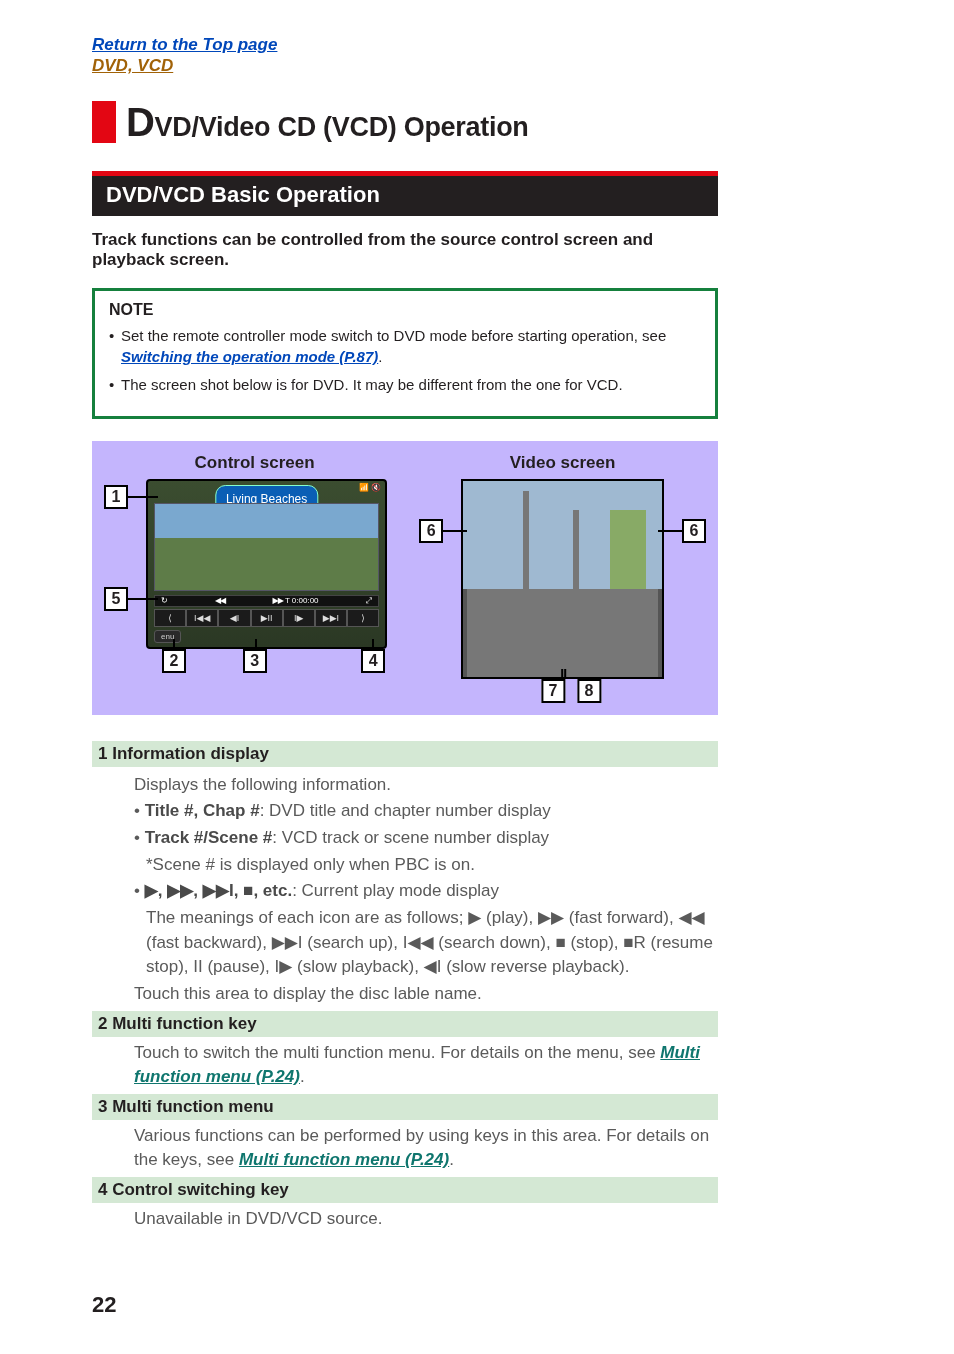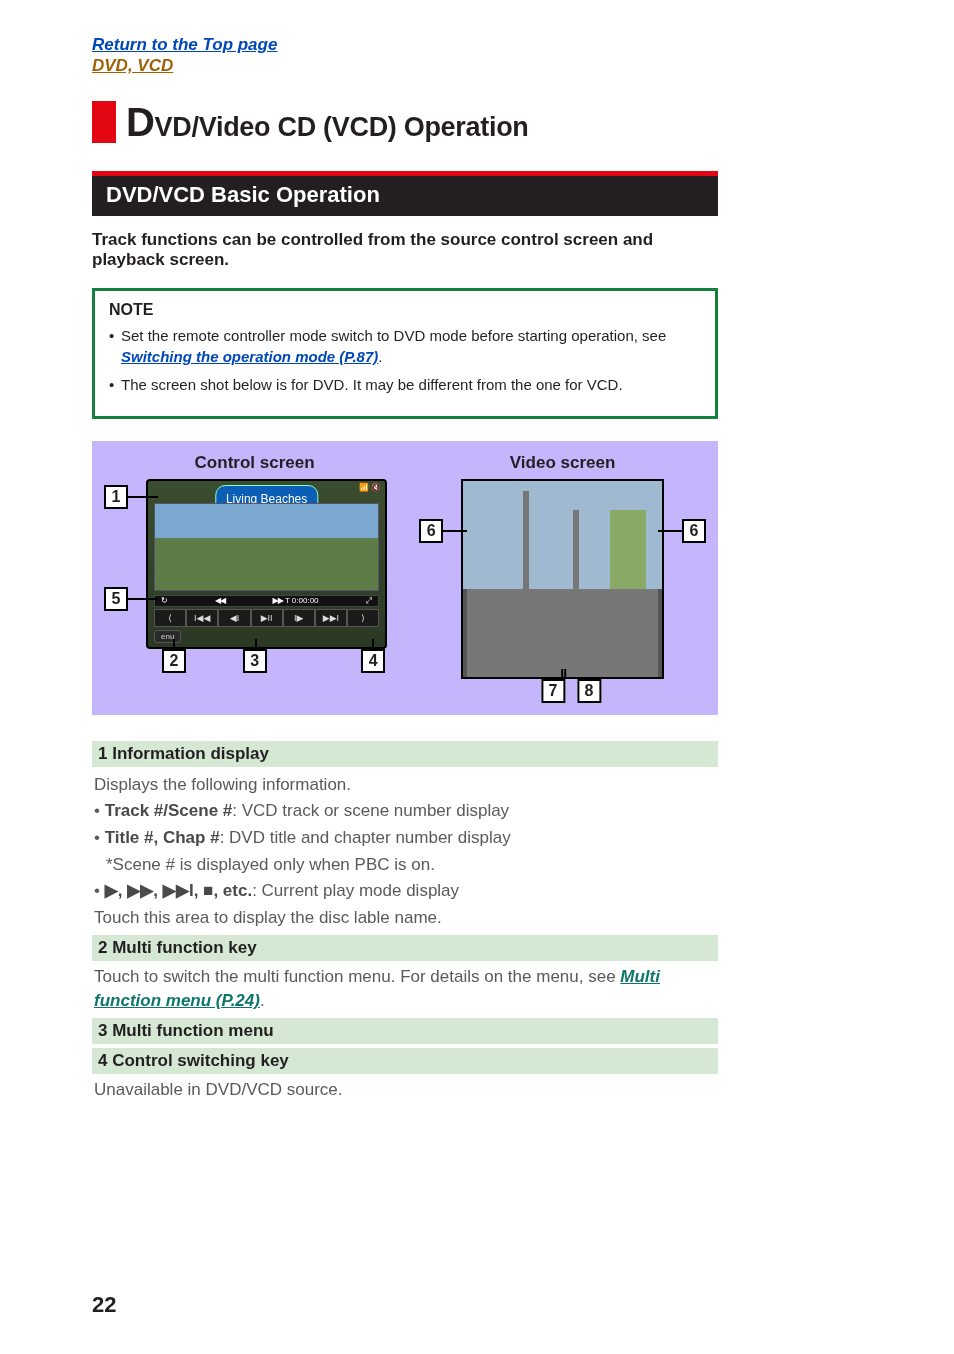--- a/index.html
+++ b/index.html
@@ -48,21 +48,21 @@
   .videoscreen .road { position: absolute; bottom: 0; left: 0; right: 0; height: 45%; background: linear-gradient(90deg, #555 0 2%, #777 2% 98%, #555 98% 100%); }
   .videoscreen .pole { position: absolute; bottom: 45%; width: 6px; background: #777; }
   .videoscreen .building { position: absolute; bottom: 45%; background: #8a6; }
 
   
   .badge { position: absolute; background: #fff; border: 2px solid #000; font-weight: 700; font-size: 16px; width: 24px; height: 24px; display: flex; align-items: center; justify-content: center; z-index: 5; }
   .line { position: absolute; background: #000; z-index: 4; }
 
   .descs { margin-top: 26px; }
   .dhead { background: #d4e8d4; font-weight: 700; padding: 3px 6px; font-size: 17px; margin-top: 4px; }
-  .dbody { font-size: 17px; line-height: 1.45; padding: 4px 2px 0; color: #5a5a5a; }
+  .dbody { font-size: 17px; line-height: 1.45; padding: 4px 2px 0; color: #5a5a5a; margin-left: 40px; }
   .dbody .row { margin-top: 2px; }
   .dbody strong { color: #4a4a4a; }
   .dbody a { color: #0f766e; font-weight: 700; font-style: italic; text-decoration: underline; cursor: pointer; }
   .dbody .sym { font-family: "Segoe UI Symbol", Arial; }
 
   .pagenum { position: absolute; bottom: 36px; left: 92px; font-weight: 700; font-size: 22px; }
 </style>
 </head>
 <body>
 
@@ -159,33 +159,37 @@
           <div class="line" style="bottom:18px; left:50%; transform:translateX(60%); width:2px; height:10px;"></div>
         </div>
       </div>
     </div>
   </div>
 
   <div class="descs">
     <div class="dhead">1  Information display</div>
     <div class="dbody">
       <div class="row">Displays the following information.</div>
+      <div class="row">• <strong>Title #, Chap #</strong><span>: DVD title and chapter number display</span></div>
       <div class="row">• <strong>Track #/Scene #</strong><span>: VCD track or scene number display</span></div>
-      <div class="row">• <strong>Title #, Chap #</strong><span>: DVD title and chapter number display</span></div>
       <div class="row" style="padding-left:12px;">*Scene # is displayed only when PBC is on.</div>
       <div class="row">• <strong class="sym">▶, ▶▶, ▶▶I, ■, etc.</strong><span>: Current play mode display</span></div>
+      <div class="row sym" style="padding-left:12px;">The meanings of each icon are as follows; ▶ (play), ▶▶ (fast forward), ◀◀ (fast backward), ▶▶I (search up), I◀◀ (search down), ■ (stop), ■R (resume stop), II (pause), I▶ (slow playback), ◀I (slow reverse playback).</div>
       <div class="row">Touch this area to display the disc lable name.</div>
     </div>
 
     <div class="dhead">2  Multi function key</div>
     <div class="dbody">
       <span>Touch to switch the multi function menu. For details on the menu, see </span><a>Multi function menu (P.24)</a><span>.</span>
     </div>
 
     <div class="dhead">3  Multi function menu</div>
+    <div class="dbody">
+      <span>Various functions can be performed by using keys in this area. For details on the keys, see </span><a>Multi function menu (P.24)</a><span>.</span>
+    </div>
 
     <div class="dhead">4  Control switching key</div>
     <div class="dbody">
       <span>Unavailable in DVD/VCD source.</span>
     </div>
   </div>
 
   <div class="pagenum">22</div>
 </div>
 

